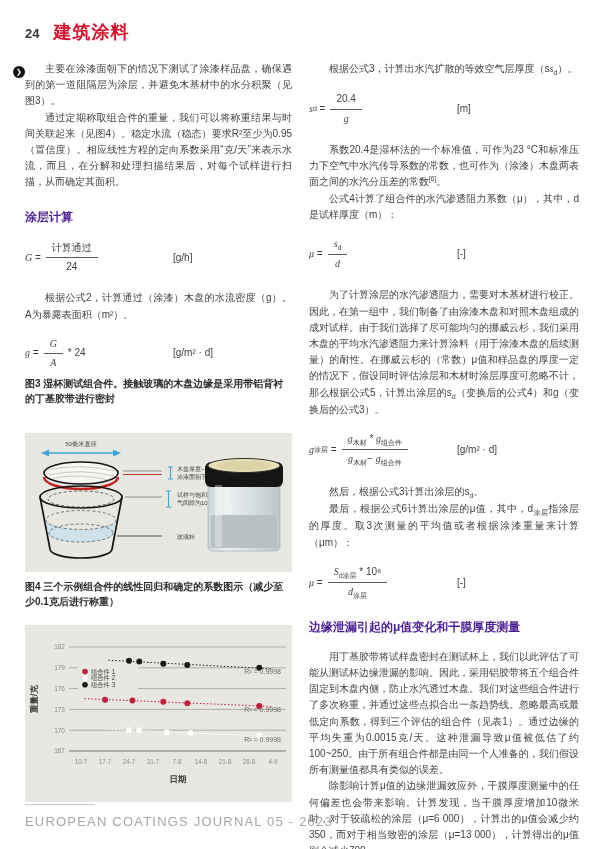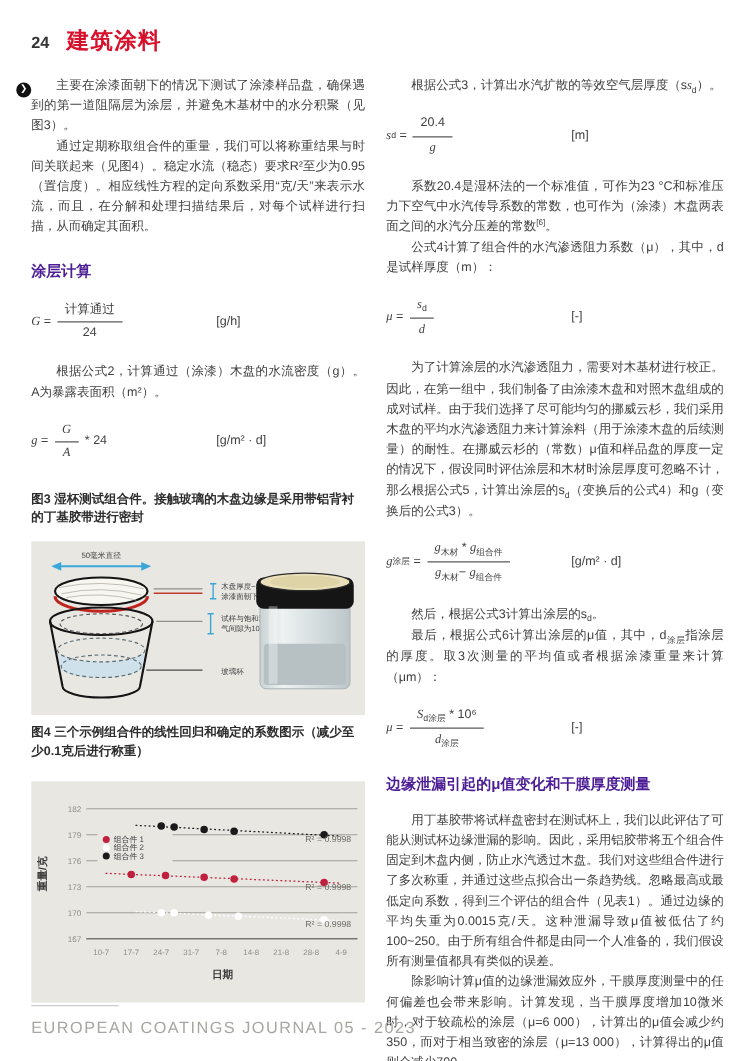--- a/index.html
+++ b/index.html
@@ -65,21 +65,21 @@
       <span>=</span>
       <span class="frac">
         <span class="fnum var">G</span>
         <span class="fden var">A</span>
       </span>
       <span>* 24</span>
       <span class="unit">[g/m² · d]</span>
     </div>
   </div>
 
-  <div class="cap" style="top:392px;">图3 湿杯测试组合件。接触玻璃的木盘边缘是采用带铝背衬的丁基胶带进行密封</div>
+  <div class="cap" style="top:376px;">图3 湿杯测试组合件。接触玻璃的木盘边缘是采用带铝背衬的丁基胶带进行密封</div>
   <div class="figbox" style="top:433px;height:139px;">
     <svg width="267" height="139" viewBox="0 0 267 139">
 
       <text x="56" y="13" font-size="6.2" fill="#444" text-anchor="middle">50毫米直径</text>
       <line x1="22" y1="20" x2="90" y2="20" stroke="#3ba7d8" stroke-width="1.6"></line>
       <polygon points="16,20 24,16.5 24,23.5" fill="#3ba7d8"></polygon>
       <polygon points="96,20 88,16.5 88,23.5" fill="#3ba7d8"></polygon>
 
       <path d="M19 44 A 37 12 0 0 0 93 44" fill="none" stroke="#c0241f" stroke-width="2.4"></path>
       <ellipse cx="56" cy="40" rx="37" ry="11" fill="#f7f6f1" stroke="#141414" stroke-width="1.7"></ellipse>

